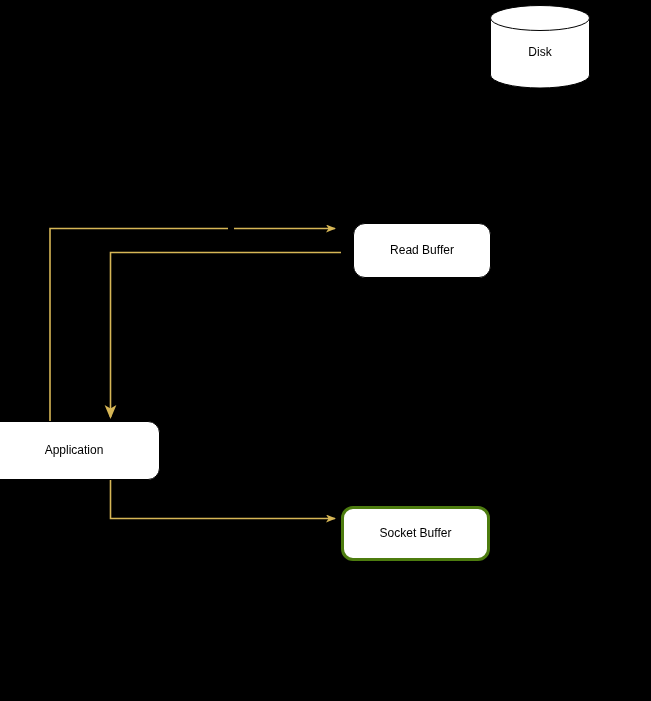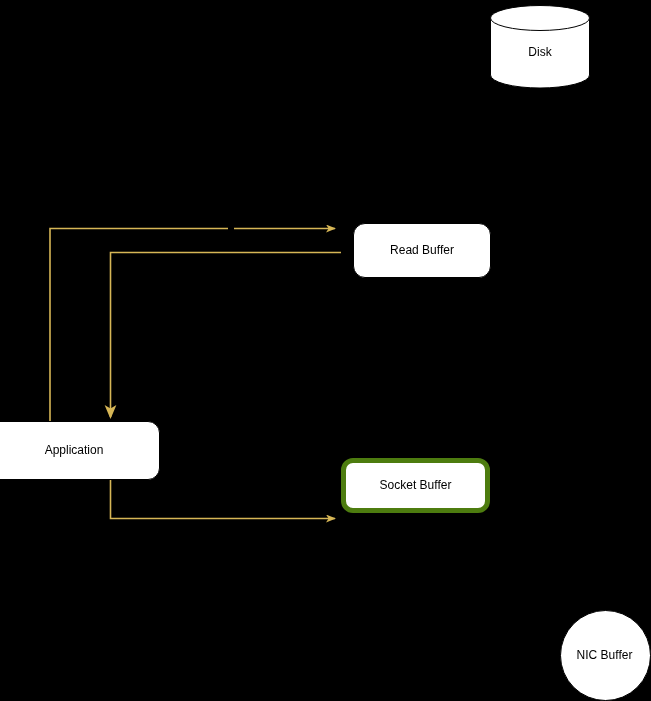--- a/index.html
+++ b/index.html
@@ -48,24 +48,24 @@
     left: 353px;
     top: 223px;
     width: 138px;
     height: 55px;
     border: 1px solid #000000;
     border-radius: 12px;
   }
   
   #node-socket-buffer {
     left: 341px;
-    top: 458px;
+    top: 506px;
     width: 149px;
     height: 55px;
-    border: 5px solid #4d7c0f;
+    border: 3px solid #4d7c0f;
     border-radius: 12px;
     text-align: center;
   }
   
   #node-application {
     left: -12px;
     top: 421px;
     width: 172px;
     height: 59px;
     border: 1px solid #000000;
@@ -147,17 +147,14 @@
   </div>
 
   <div class="node" id="node-application">
     <span class="node-label">Application</span>
   </div>
 
   <div class="node" id="node-socket-buffer">
     <span class="node-label">Socket Buffer</span>
   </div>
 
-  <div class="node" id="node-nic-buffer">
-    <span class="node-label">NIC Buffer</span>
-  </div>
 
 </div>
 
 </body></html>

